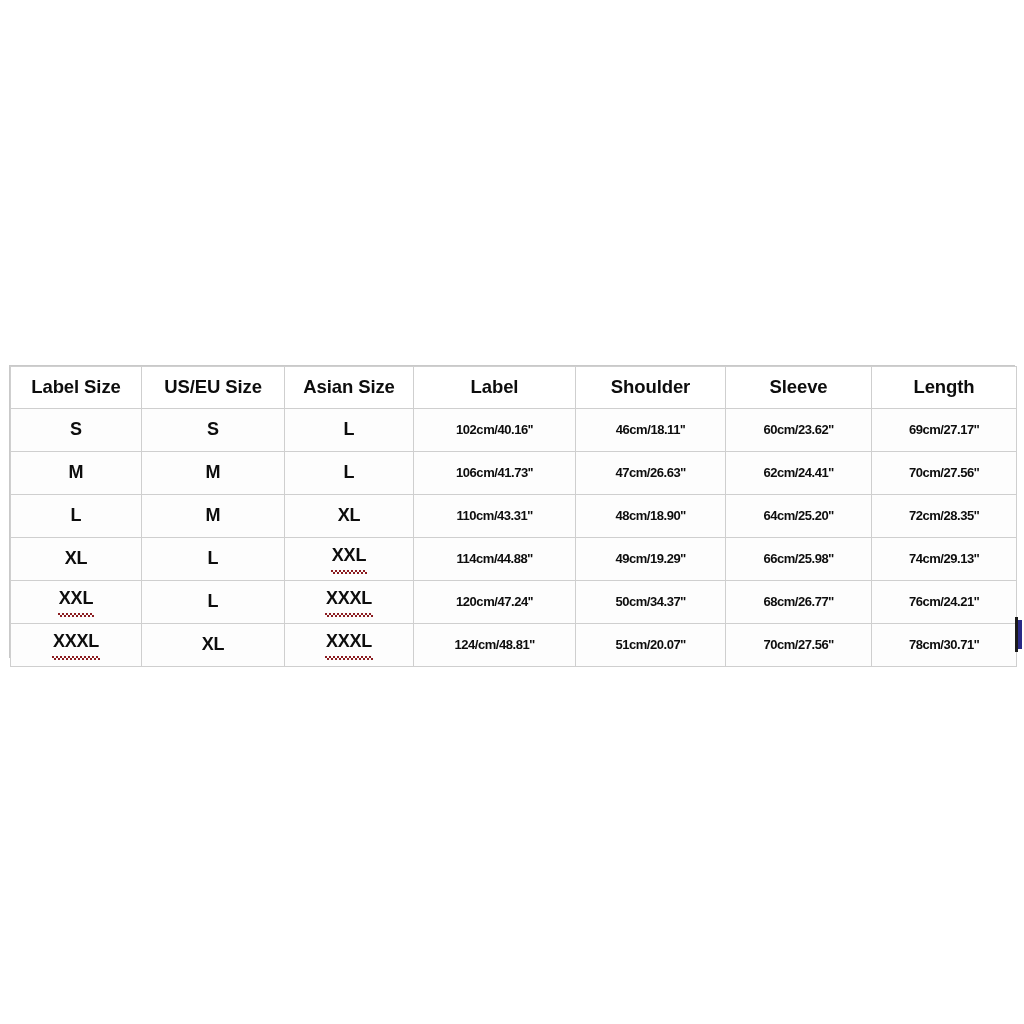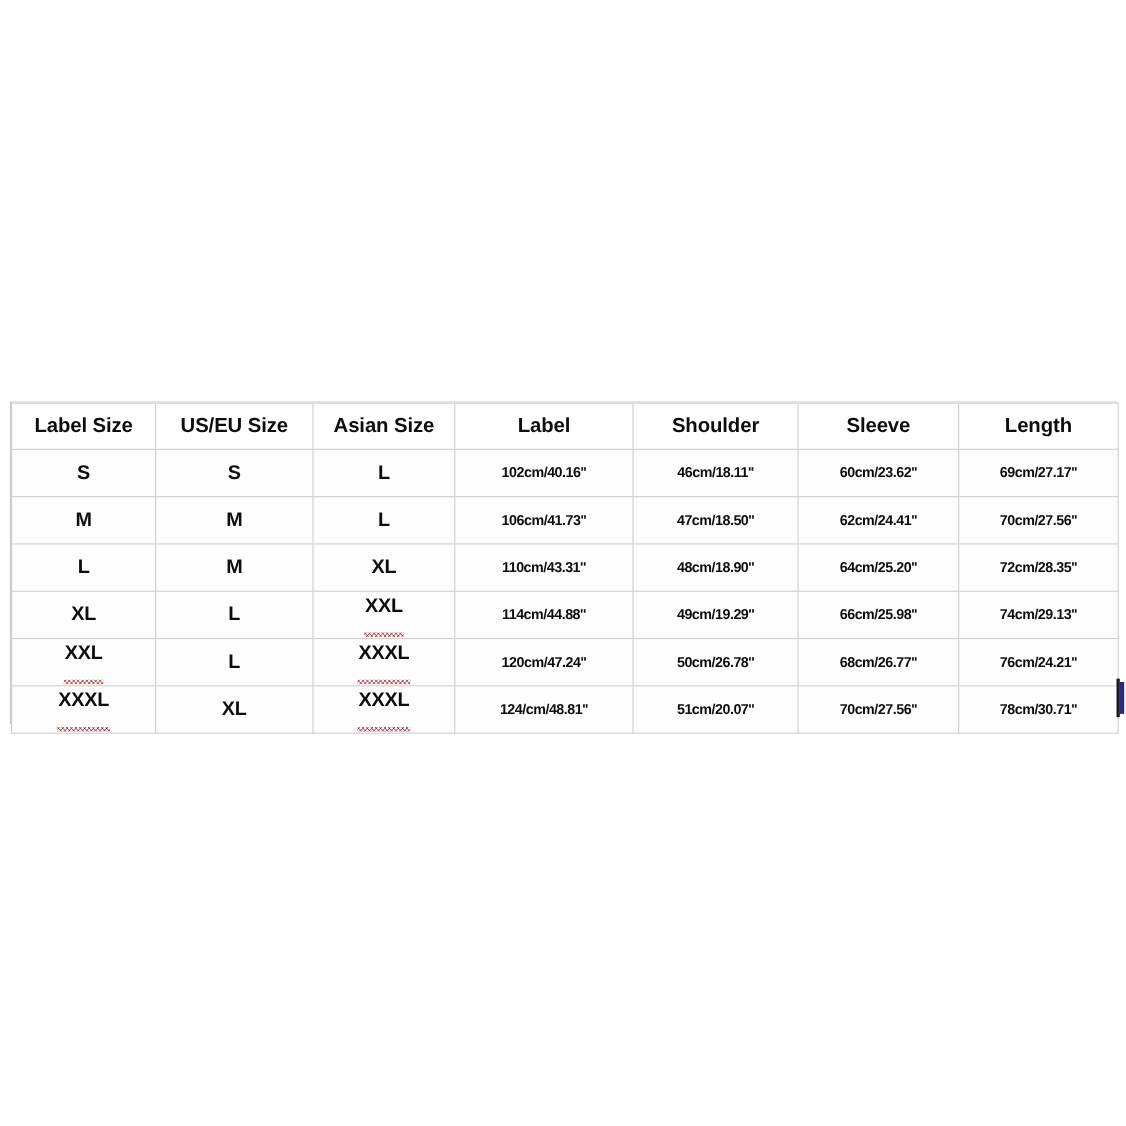--- a/index.html
+++ b/index.html
@@ -81,21 +81,21 @@
   
   table.size-chart tbody td.meas {
     font-size: 13px;
     letter-spacing: -0.45px;
   }
 
   
   .spell {
     display: inline-block;
     position: relative;
-    padding-bottom: 17px;
+    padding-bottom: 6px;
   }
   .spell::after {
     content: "";
     position: absolute;
     left: -1px;
     right: -1px;
     bottom: -2px;
     height: 4px;
     background-image:
       linear-gradient(45deg, transparent 45%, #8b1c20 45%, #8b1c20 55%, transparent 55%),
@@ -159,21 +159,21 @@
             <td class="meas">102cm/40.16''</td>
             <td class="meas">46cm/18.11''</td>
             <td class="meas">60cm/23.62''</td>
             <td class="meas">69cm/27.17''</td>
           </tr>
           <tr>
             <td>M</td>
             <td>M</td>
             <td>L</td>
             <td class="meas">106cm/41.73''</td>
-            <td class="meas">47cm/18.50''</td>
+            <td class="meas">47cm/26.63''</td>
             <td class="meas">62cm/24.41''</td>
             <td class="meas">70cm/27.56''</td>
           </tr>
           <tr>
             <td>L</td>
             <td>M</td>
             <td>XL</td>
             <td class="meas">110cm/43.31''</td>
             <td class="meas">48cm/18.90''</td>
             <td class="meas">64cm/25.20''</td>
@@ -186,21 +186,21 @@
             <td class="meas">114cm/44.88''</td>
             <td class="meas">49cm/19.29''</td>
             <td class="meas">66cm/25.98''</td>
             <td class="meas">74cm/29.13''</td>
           </tr>
           <tr>
             <td><span class="spell">XXL</span></td>
             <td>L</td>
             <td><span class="spell">XXXL</span></td>
             <td class="meas">120cm/47.24''</td>
-            <td class="meas">50cm/26.78''</td>
+            <td class="meas">50cm/34.37''</td>
             <td class="meas">68cm/26.77''</td>
             <td class="meas">76cm/24.21''</td>
           </tr>
           <tr>
             <td><span class="spell">XXXL</span></td>
             <td>XL</td>
             <td><span class="spell">XXXL</span></td>
             <td class="meas">124/cm/48.81''</td>
             <td class="meas">51cm/20.07''</td>
             <td class="meas">70cm/27.56''</td>

